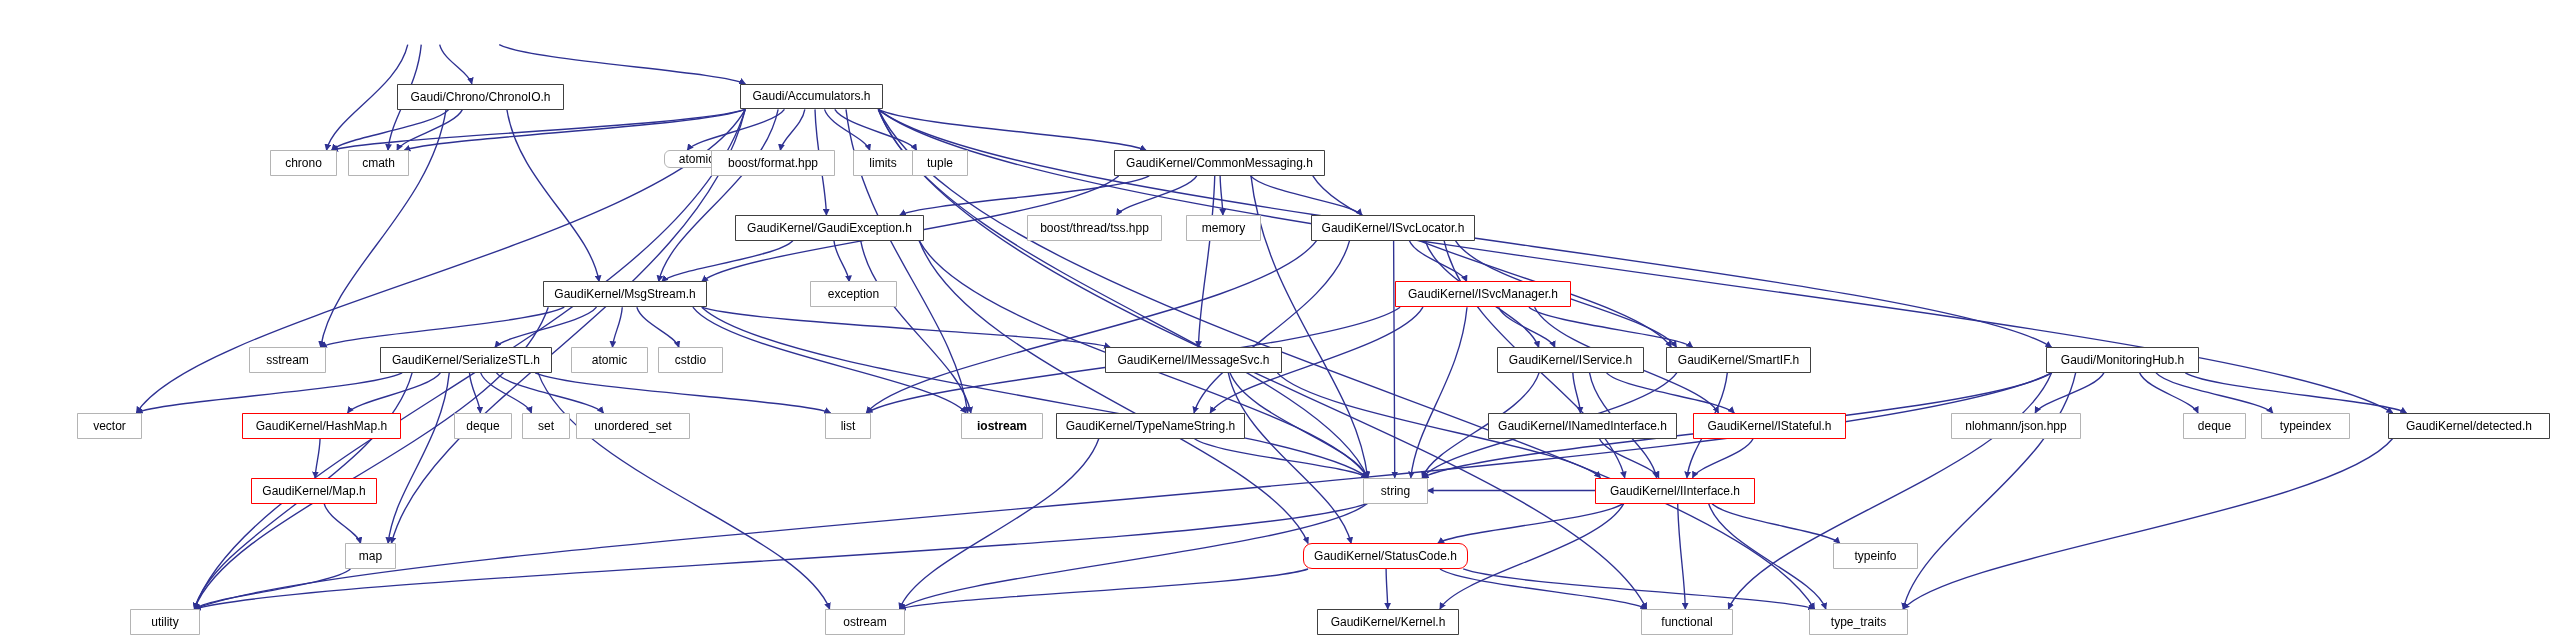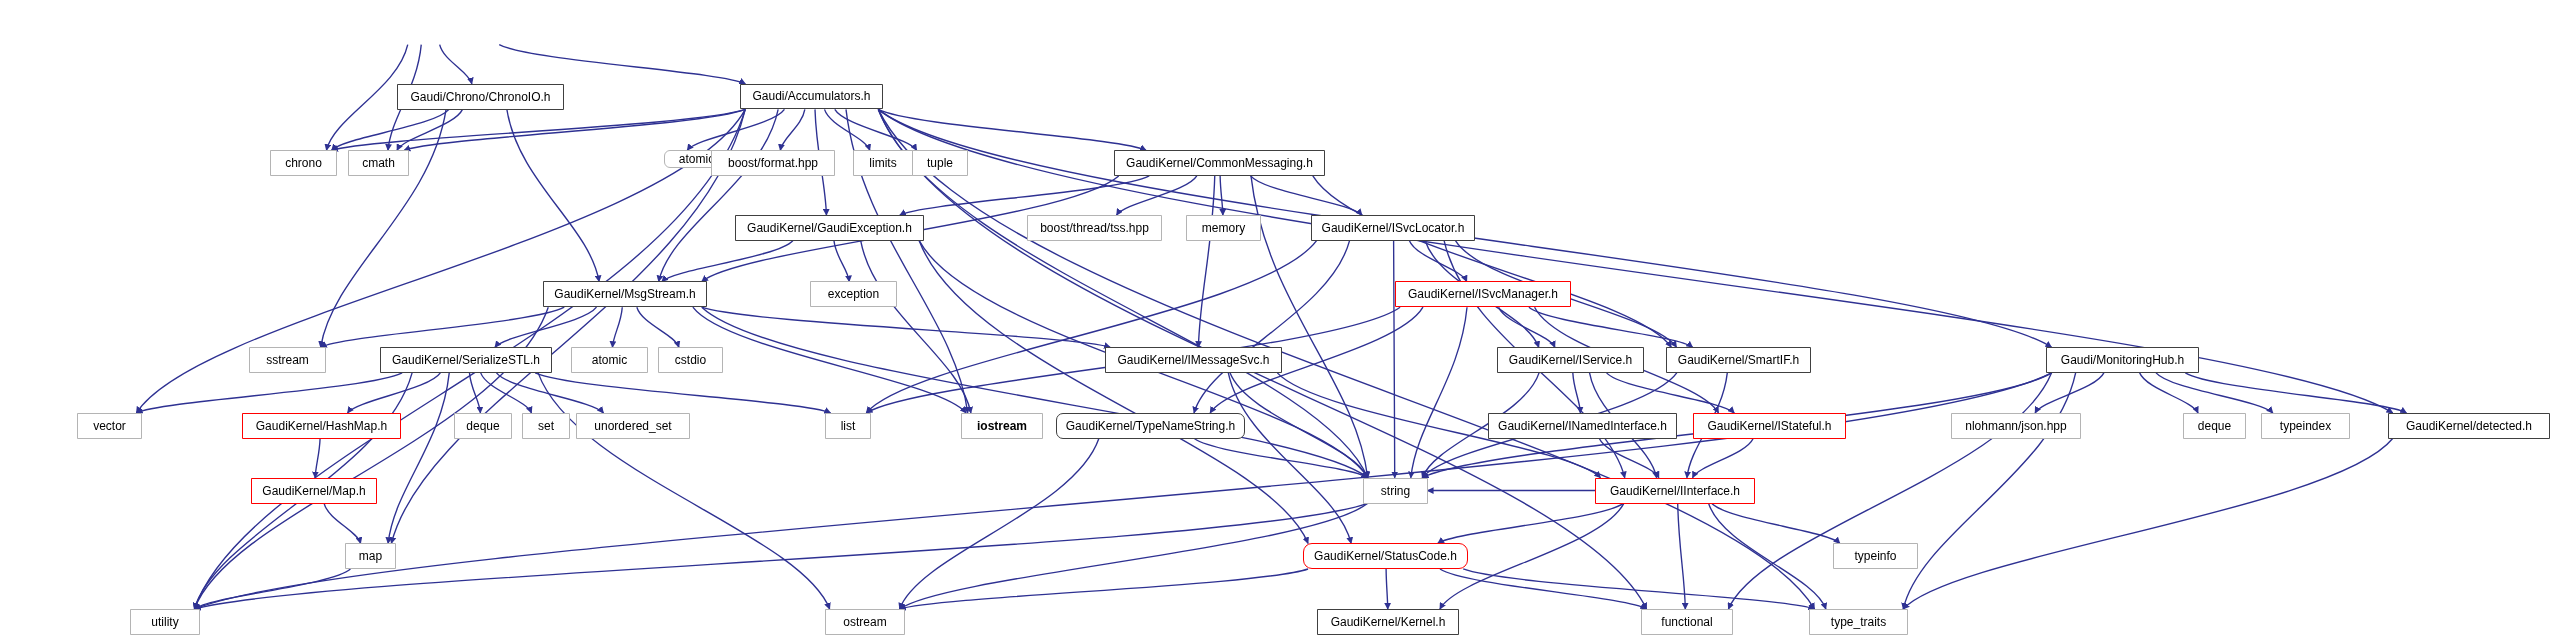--- a/index.html
+++ b/index.html
@@ -212,21 +212,21 @@
       <div class="node hdr" style="left: 1497px; top: 347px; width: 147px; height: 25.6px;"><span class="lbl">GaudiKernel/IService.h</span></div>
       <div class="node hdr" style="left: 1666px; top: 347px; width: 145px; height: 25.6px;"><span class="lbl">GaudiKernel/SmartIF.h</span></div>
       <div class="node hdr" style="left: 2046px; top: 347px; width: 153px; height: 25.6px;"><span class="lbl">Gaudi/MonitoringHub.h</span></div>
       <div class="node sys" style="left: 77px; top: 413px; width: 65px; height: 25.6px;"><span class="lbl">vector</span></div>
       <div class="node red" style="left: 242px; top: 413px; width: 159px; height: 25.6px;"><span class="lbl">GaudiKernel/HashMap.h</span></div>
       <div class="node sys" style="left: 454px; top: 413px; width: 58px; height: 25.6px;"><span class="lbl">deque</span></div>
       <div class="node sys" style="left: 522px; top: 413px; width: 48px; height: 25.6px;"><span class="lbl">set</span></div>
       <div class="node sys" style="left: 576px; top: 413px; width: 114px; height: 25.6px;"><span class="lbl">unordered_set</span></div>
       <div class="node sys" style="left: 825px; top: 413px; width: 46px; height: 25.6px;"><span class="lbl">list</span></div>
       <div class="node sys" style="left: 961px; top: 413px; width: 82px; height: 25.6px; font-weight: bold;"><span class="lbl">iostream</span></div>
-      <div class="node hdr" style="left: 1056px; top: 413px; width: 189px; height: 25.6px; border-radius: 7px;"><span class="lbl">GaudiKernel/TypeNameString.h</span></div>
+      <div class="node hdr" style="left: 1056px; top: 413px; width: 189px; height: 25.6px;"><span class="lbl">GaudiKernel/TypeNameString.h</span></div>
       <div class="node hdr" style="left: 1488px; top: 413px; width: 189px; height: 25.6px;"><span class="lbl">GaudiKernel/INamedInterface.h</span></div>
       <div class="node red" style="left: 1693px; top: 413px; width: 153px; height: 25.6px;"><span class="lbl">GaudiKernel/IStateful.h</span></div>
       <div class="node sys" style="left: 1951px; top: 413px; width: 130px; height: 25.6px;"><span class="lbl">nlohmann/json.hpp</span></div>
       <div class="node sys" style="left: 2183px; top: 413px; width: 63px; height: 25.6px;"><span class="lbl">deque</span></div>
       <div class="node sys" style="left: 2261px; top: 413px; width: 89px; height: 25.6px;"><span class="lbl">typeindex</span></div>
       <div class="node hdr" style="left: 2388px; top: 413px; width: 162px; height: 25.6px;"><span class="lbl">GaudiKernel/detected.h</span></div>
       <div class="node sys" style="left: 345px; top: 543px; width: 51px; height: 25.6px;"><span class="lbl">map</span></div>
       <div class="node red" style="left: 251px; top: 478px; width: 126px; height: 25.6px;"><span class="lbl">GaudiKernel/Map.h</span></div>
       <div class="node sys" style="left: 1363px; top: 478px; width: 65px; height: 25.6px;"><span class="lbl">string</span></div>
       <div class="node red" style="left: 1595px; top: 478px; width: 160px; height: 25.6px;"><span class="lbl">GaudiKernel/IInterface.h</span></div>

